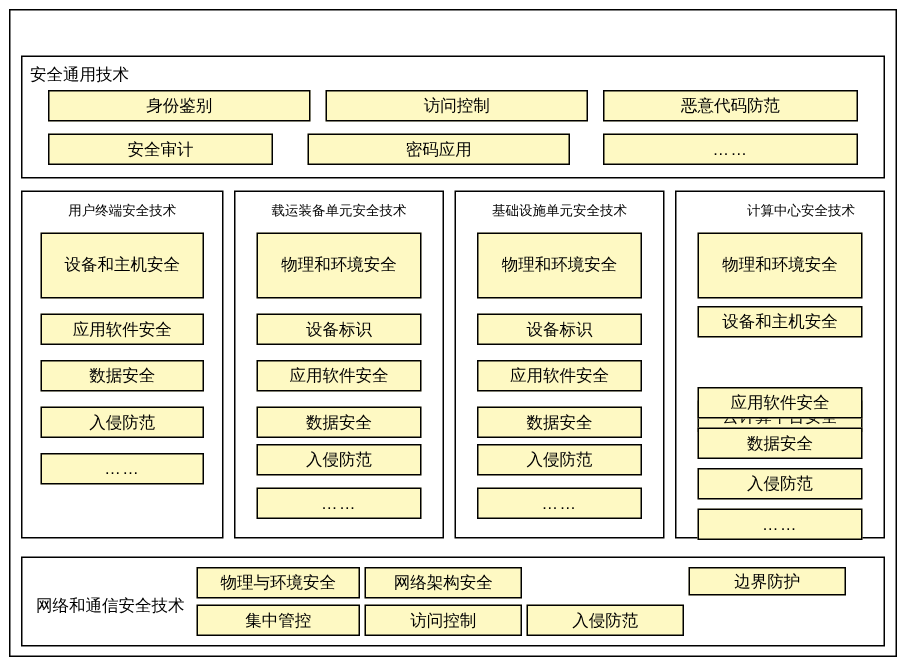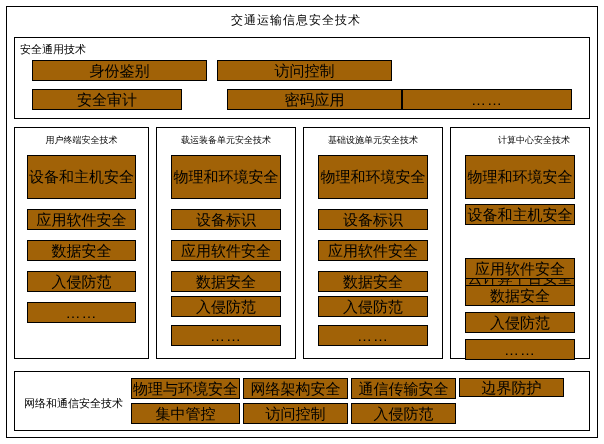--- a/index.html
+++ b/index.html
@@ -34,26 +34,26 @@
     width: 592px;
     text-align: center;
     font-size: 12px;
     letter-spacing: 1px;
   }
 
   
   .box {
     border: 1px solid #000000;
     box-sizing: border-box;
-    background: #a16207;
+    background: #fef9c3;
     display: flex;
     align-items: center;
     justify-content: center;
     text-align: center;
-    font-size: 15px;
+    font-size: 11px;
     line-height: 12px;
     position: absolute;
   }
   .section {
     position: absolute;
     border: 1px solid #000000;
     box-sizing: border-box;
     background: #ffffff;
   }
   .section-label {
@@ -71,30 +71,30 @@
   .dots {
     letter-spacing: 1px;
   }
 </style>
 </head>
 <body>
 
 <div id="canvas">
   <div class="outer-frame"></div>
 
-  <div class="diagram-title">交通运输信息安全技术</div>
 
   <div class="section" style="left:14px; top:37px; width:576px; height:82px;"></div>
   <div class="section-label" style="left:20px; top:42px;">安全通用技术</div>
 
   <div class="box" style="left:32px; top:60px; width:175px; height:21px;">身份鉴别</div>
   <div class="box" style="left:217px; top:60px; width:175px; height:21px;">访问控制</div>
+  <div class="box" style="left:402px; top:60px; width:170px; height:21px;">恶意代码防范</div>
 
   <div class="box" style="left:32px; top:89px; width:150px; height:21px;">安全审计</div>
-  <div class="box" style="left:227px; top:89px; width:175px; height:21px;">密码应用</div>
+  <div class="box" style="left:205px; top:89px; width:175px; height:21px;">密码应用</div>
   <div class="box dots" style="left:402px; top:89px; width:170px; height:21px;">……</div>
 
   <div class="section" style="left:14px; top:127px; width:135px; height:232px;"></div>
   <div class="col-title" style="left:14px; top:134px; width:135px;">用户终端安全技术</div>
 
   <div class="box" style="left:27px; top:155px; width:109px; height:44px;">设备和主机安全</div>
   <div class="box" style="left:27px; top:209px; width:109px; height:21px;">应用软件安全</div>
   <div class="box" style="left:27px; top:240px; width:109px; height:21px;">数据安全</div>
   <div class="box" style="left:27px; top:271px; width:109px; height:21px;">入侵防范</div>
   <div class="box dots" style="left:27px; top:302px; width:109px; height:21px;">……</div>
@@ -128,19 +128,18 @@
   <div class="box" style="left:465px; top:258px; width:110px; height:21px;">应用软件安全</div>
   <div class="box" style="left:465px; top:285px; width:110px; height:21px;">数据安全</div>
   <div class="box" style="left:465px; top:312px; width:110px; height:21px;">入侵防范</div>
   <div class="box dots" style="left:465px; top:339px; width:110px; height:21px;">……</div>
 
   <div class="section" style="left:14px; top:371px; width:576px; height:60px;"></div>
   <div class="section-label" style="left:24px; top:396px;">网络和通信安全技术</div>
 
   <div class="box" style="left:243px; top:378px; width:105px; height:21px;">网络架构安全</div>
   <div class="box" style="left:131px; top:378px; width:109px; height:21px;">物理与环境安全</div>
-  <div class="box" style="left:351px; top:378px; width:105px; height:21px;">通信传输安全</div>
   <div class="box" style="left:459px; top:378px; width:105px; height:19px;">边界防护</div>
 
   <div class="box" style="left:131px; top:403px; width:109px; height:21px;">集中管控</div>
   <div class="box" style="left:243px; top:403px; width:105px; height:21px;">访问控制</div>
   <div class="box" style="left:351px; top:403px; width:105px; height:21px;">入侵防范</div>
 </div>
 
 </body></html>

